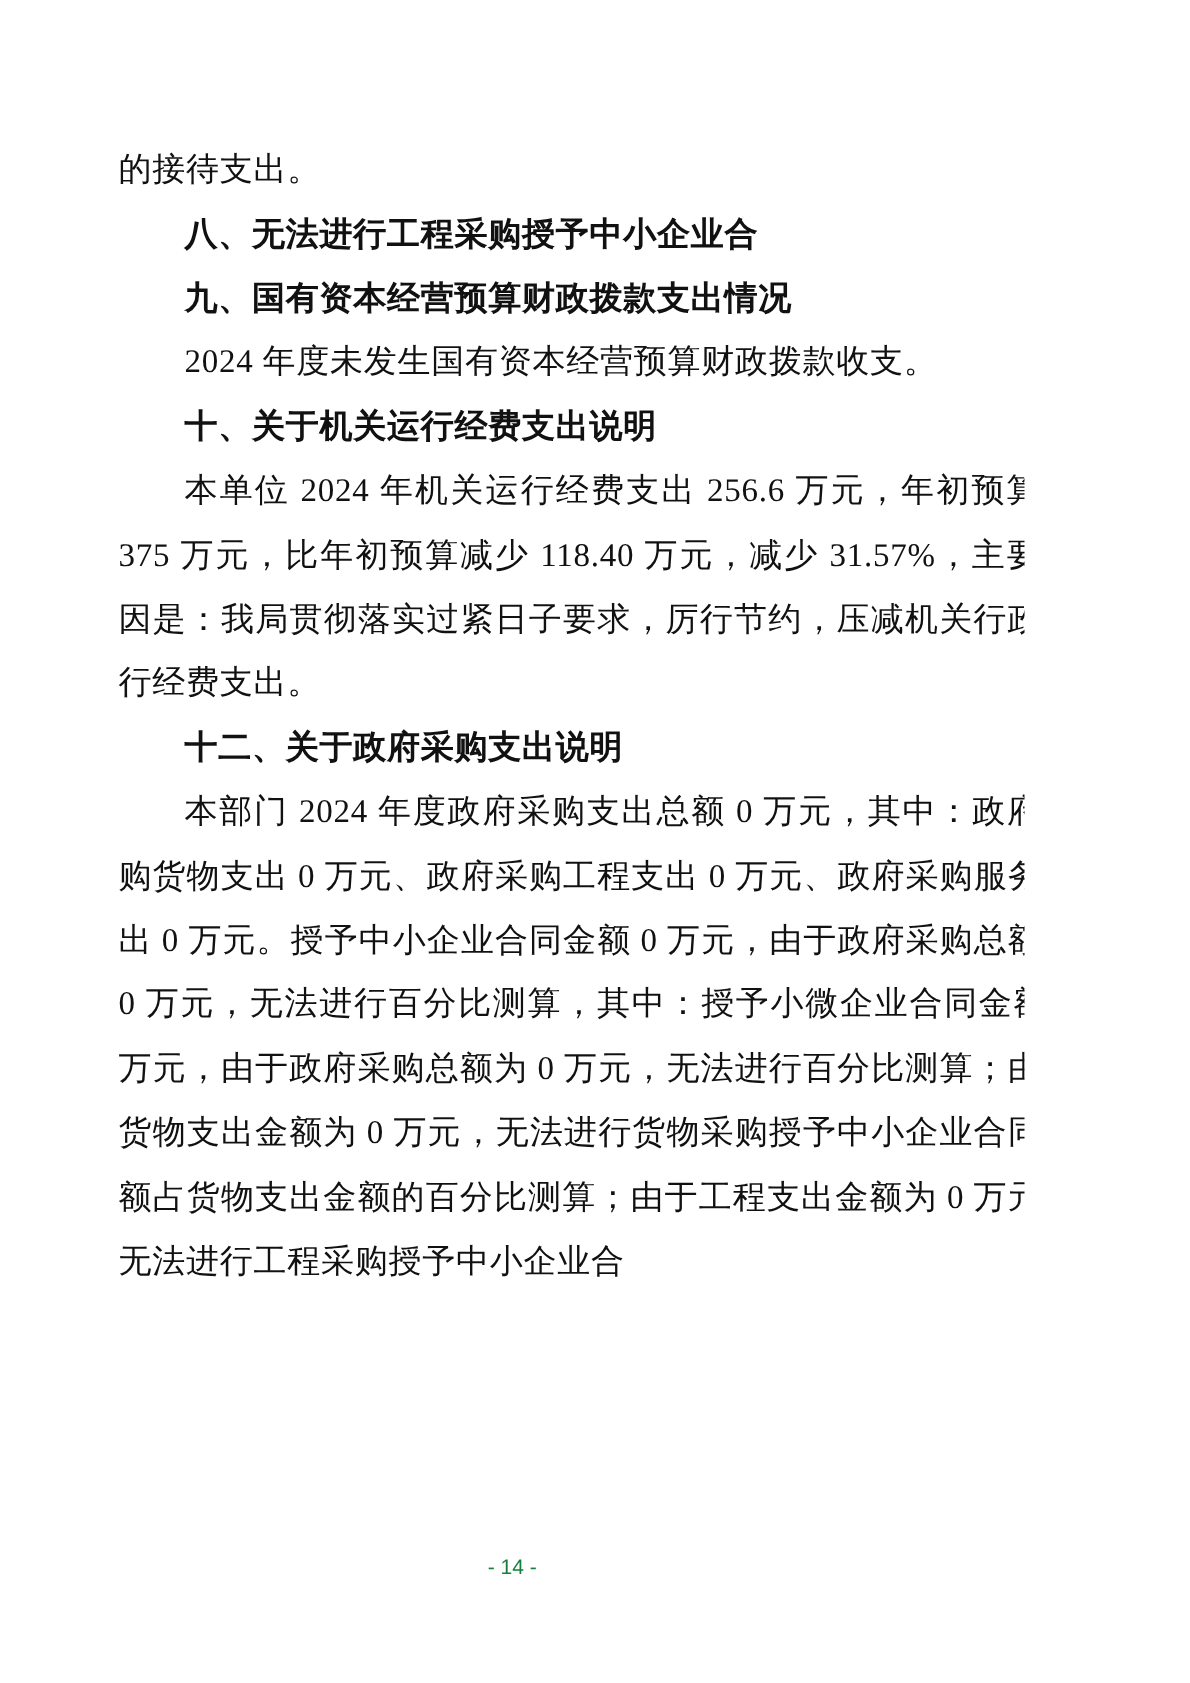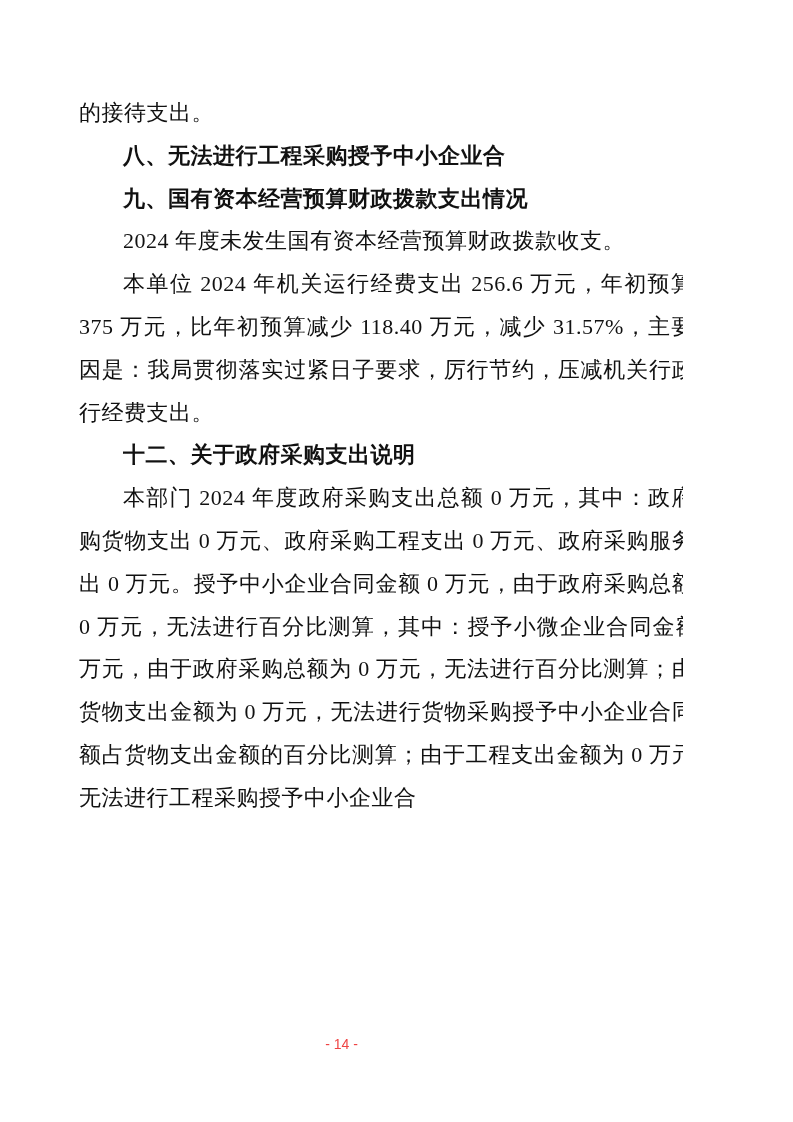--- a/index.html
+++ b/index.html
@@ -44,37 +44,38 @@
     letter-spacing: 0.5px;
   }
   .footer {
     position: absolute;
     left: 0;
     top: 1036px;
     width: 100%;
     text-align: center;
     font-family: "Liberation Sans", "DejaVu Sans", sans-serif;
     font-size: 14px;
-    color: #ef4444;
+    color: #15803d;
   }
 </style>
 </head>
 <body>
 
 <div class="page">
   <div class="content">
     <p class="para no-indent">的接待支出。</p>
 
     <h2 class="heading">八、无法进行工程采购授予中小企业合</h2>
 
 
     <h2 class="heading">九、国有资本经营预算财政拨款支出情况</h2>
 
     <p class="para">2024 年度未发生国有资本经营预算财政拨款收支。</p>
 
+    <h2 class="heading">十、关于机关运行经费支出说明</h2>
 
     <p class="para">本单位 2024 年机关运行经费支出 256.6 万元，年初预算数 375 万元，比年初预算减少 118.40 万元，减少 31.57%，主要原因是：我局贯彻落实过紧日子要求，厉行节约，压减机关行政运行经费支出。</p>
 
 
 
     <h2 class="heading">十二、关于政府采购支出说明</h2>
 
     <p class="para">本部门 2024 年度政府采购支出总额 0 万元，其中：政府采购货物支出 0 万元、政府采购工程支出 0 万元、政府采购服务支出 0 万元。授予中小企业合同金额 0 万元，由于政府采购总额为 0 万元，无法进行百分比测算，其中：授予小微企业合同金额 0 万元，由于政府采购总额为 0 万元，无法进行百分比测算；由于货物支出金额为 0 万元，无法进行货物采购授予中小企业合同金额占货物支出金额的百分比测算；由于工程支出金额为 0 万元，无法进行工程采购授予中小企业合</p>
   </div>
 

